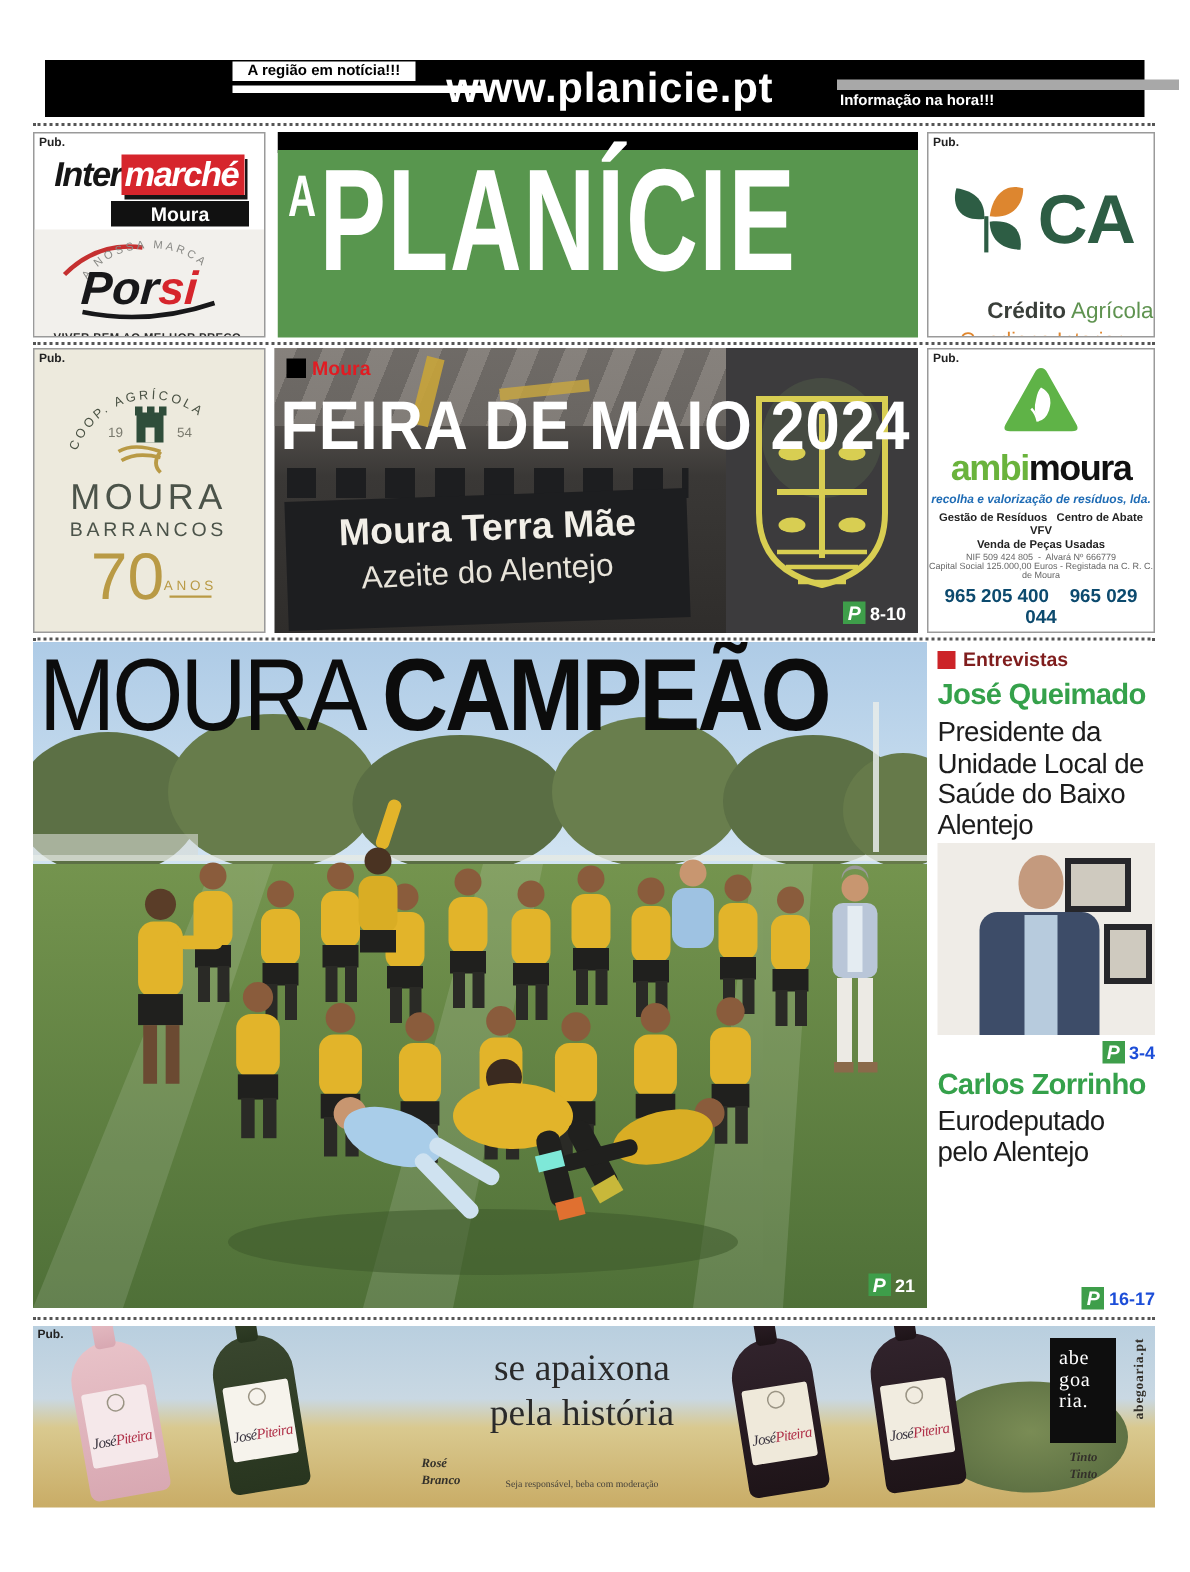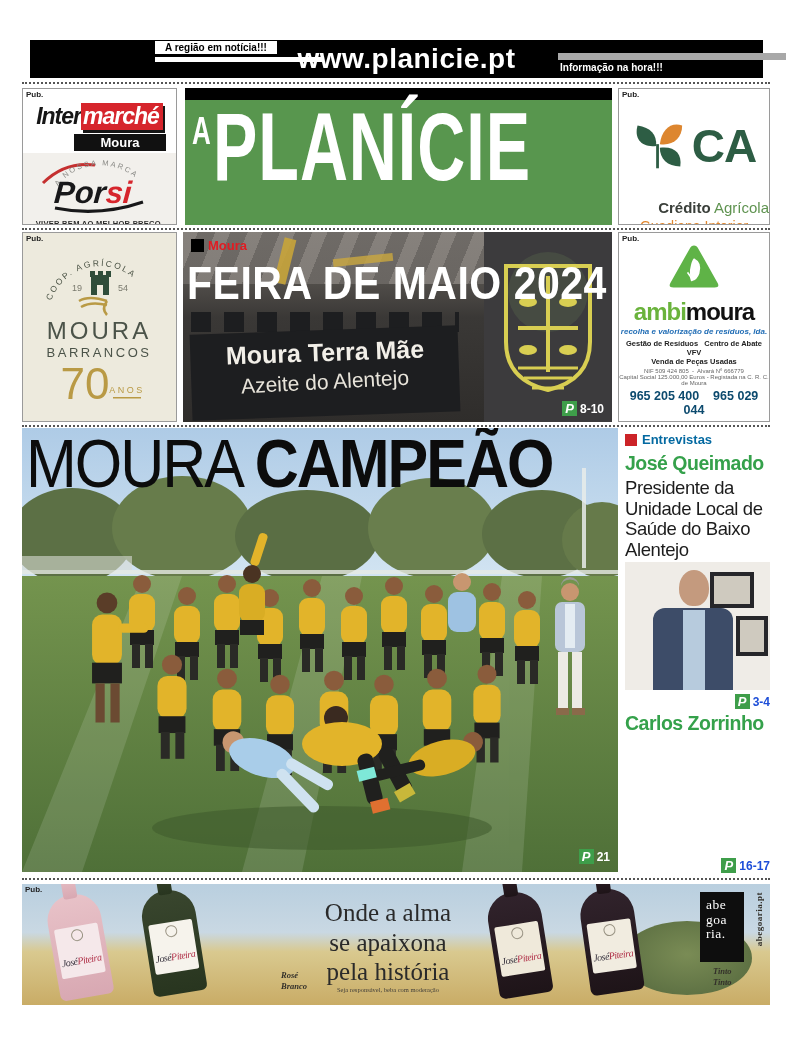--- a/index.html
+++ b/index.html
@@ -91,21 +91,21 @@
   
   .mainphoto{position:absolute;left:22px;top:428px;width:596px;height:444px;overflow:hidden;}
   .mainphoto .headline{position:absolute;left:4px;top:-4px;white-space:nowrap;color:#0c0c0c;
       font-size:61px;letter-spacing:-2px;transform:scaleY(1.12);transform-origin:left top;z-index:3;}
   .mainphoto .headline .hb{font-weight:bold;}
   .mainphoto .marker{position:absolute;right:8px;bottom:8px;z-index:3;}
 
   
   .rail-section{position:absolute;left:625px;top:432px;display:flex;align-items:center;gap:5px;}
   .rail-section .sq{width:12px;height:12px;background:#cc2328;}
-  .rail-section .txt{font-size:13px;font-weight:bold;color:#0369a1;}
+  .rail-section .txt{font-size:13px;font-weight:bold;color:#7f1d1d;}
   .rail-name{position:absolute;left:625px;width:160px;font-size:19.5px;font-weight:bold;color:#35a14b;
       letter-spacing:-0.5px;white-space:nowrap;}
   .rail-role{position:absolute;left:625px;width:148px;font-size:18.5px;color:#1c1c1c;line-height:1.12;
       letter-spacing:-0.4px;}
   .rail-photo{position:absolute;left:625px;width:145px;overflow:hidden;}
   .rail-marker{position:absolute;left:625px;width:145px;display:flex;justify-content:flex-end;}
 
   
   .jq{background:#efece7;height:128px;position:relative;}
   .jq .frame1{position:absolute;right:16px;top:10px;width:36px;height:28px;background:#cfcabf;border:4px solid #26262a;}
@@ -434,20 +434,21 @@
     <div class="head"></div>
   </div>
   <div class="rail-marker" style="top:694px;">
     <div class="pmarker onwhite">
       <div class="box">P</div>
       <div class="num">3-4</div>
     </div>
   </div>
 
   <div class="rail-name" style="top:712px;">Carlos Zorrinho</div>
+  <div class="rail-role" style="top:737px;">Eurodeputado pelo Alentejo</div>
   <div class="rail-photo cz" style="top:780px;">
     <div class="glow"></div>
     <div class="rows"></div>
     <div class="man-body"></div>
     <div class="man-head"></div>
     <div class="mic"></div>
     <div class="wom-jacket"></div>
     <div class="wom-jacket2"></div>
     <div class="wom-body"></div>
     <div class="scarf"></div>
@@ -478,21 +479,20 @@
     <div class="bottle" style="left:124px;top:6px;transform:rotate(-9deg);background:linear-gradient(180deg,#39462e,#28351f);">
       <div class="neck"></div>
 
       <div class="label">
         <div class="crest"></div>
         <div class="brand"><span>José</span><span class="red">Piteira</span></div>
       </div>
     </div>
 
     <div class="wtext">
-      <div>Onde a alma</div>
       <div>se apaixona</div>
       <div>pela história</div>
     </div>
     <div class="disc">Seja responsável, beba com moderação</div>
 
     <div class="lbls" style="left:214px;top:86px;">
       <div>Rosé</div>
       <div>Branco</div>
     </div>
 

